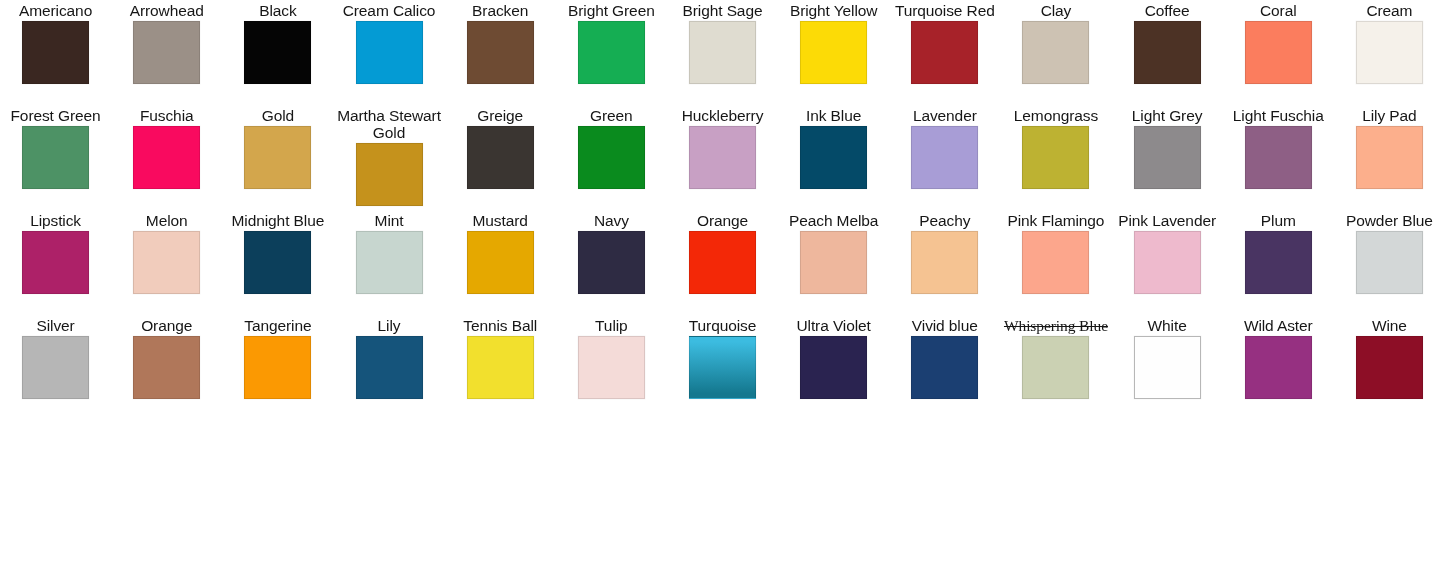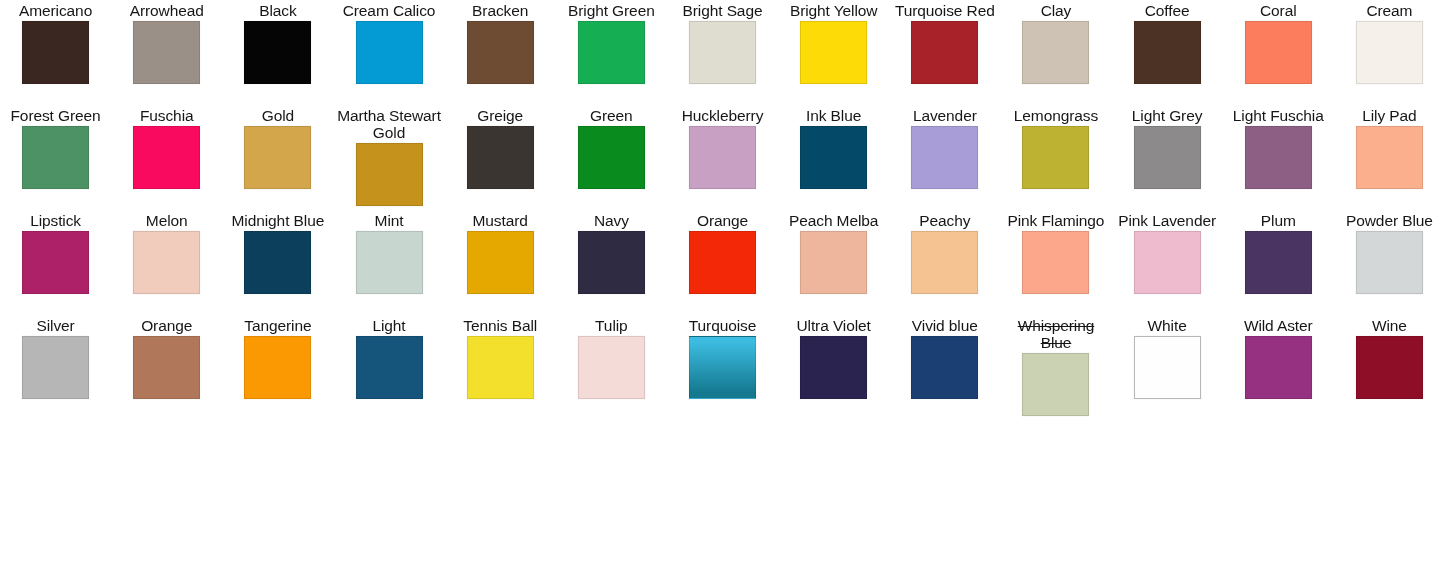--- a/index.html
+++ b/index.html
@@ -52,21 +52,21 @@
     line-height: 17px;
     text-align: center;
     color: #161616;
     letter-spacing: -0.1px;
     max-width: 108px;
     word-wrap: break-word;
     margin-bottom: 2px;
     min-height: 17px;
     font-weight: 400;
   }
-  .swatch-label.struck { text-decoration: line-through; }
+  .swatch-label.struck { text-decoration: line-through; font-family: Liberation Serif, serif; }
 
   .swatch {
     width: 67px;
     height: 63px;
     box-sizing: border-box;
     border: 1px solid rgba(0,0,0,0.10);
     box-shadow: 0 0 0 0.5px rgba(0,0,0,0.04);
   }
   .swatch.outlined {
     border: 1px solid #b7b7b7;
@@ -239,21 +239,21 @@
       </div>
       <div class="cell">
         <div class="swatch-label">Orange</div>
         <div class="swatch" style="background-color: rgb(176, 119, 90);"></div>
       </div>
       <div class="cell">
         <div class="swatch-label">Tangerine</div>
         <div class="swatch" style="background-color: rgb(251, 153, 2);"></div>
       </div>
       <div class="cell">
-        <div class="swatch-label">Light</div>
+        <div class="swatch-label">Lily</div>
         <div class="swatch" style="background-color: rgb(21, 84, 123);"></div>
       </div>
       <div class="cell">
         <div class="swatch-label">Tennis Ball</div>
         <div class="swatch" style="background-color: rgb(242, 224, 45);"></div>
       </div>
       <div class="cell">
         <div class="swatch-label">Tulip</div>
         <div class="swatch" style="background-color: rgb(244, 219, 216);"></div>
       </div>

